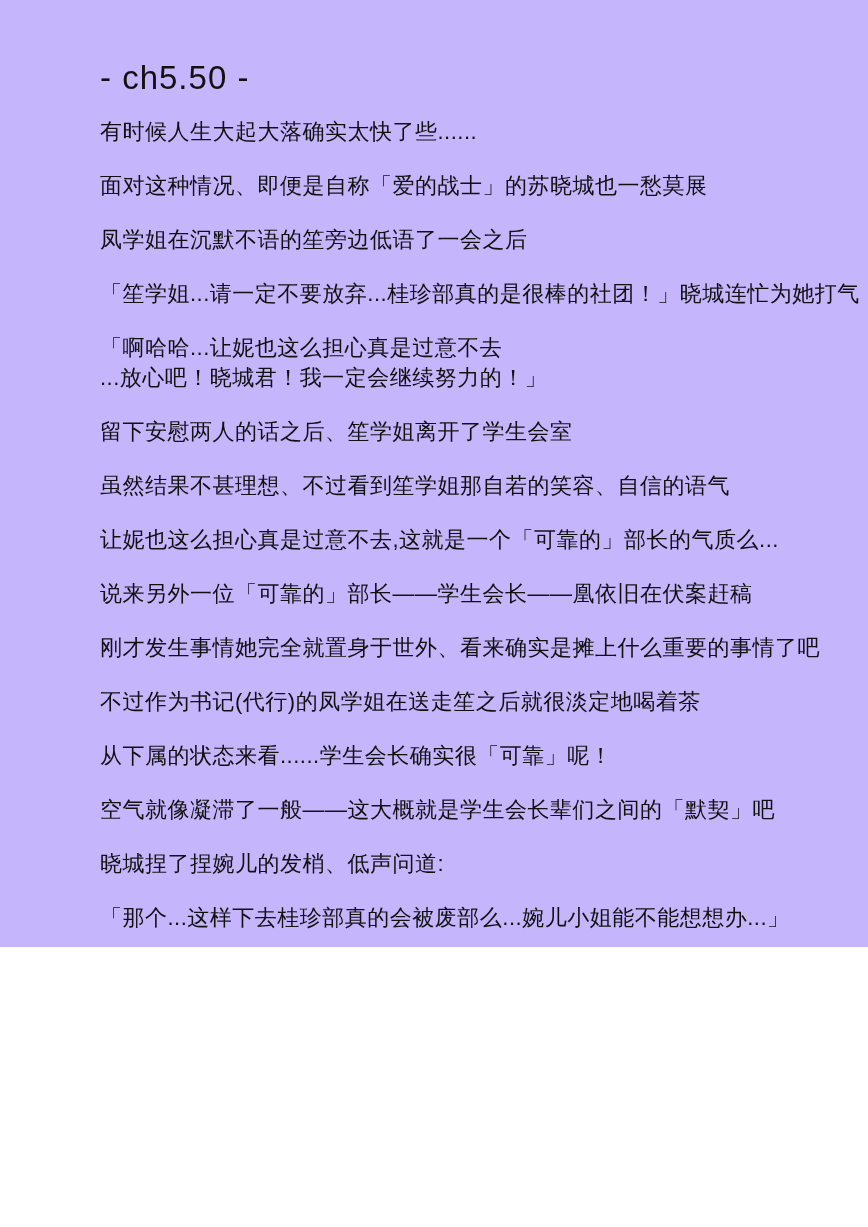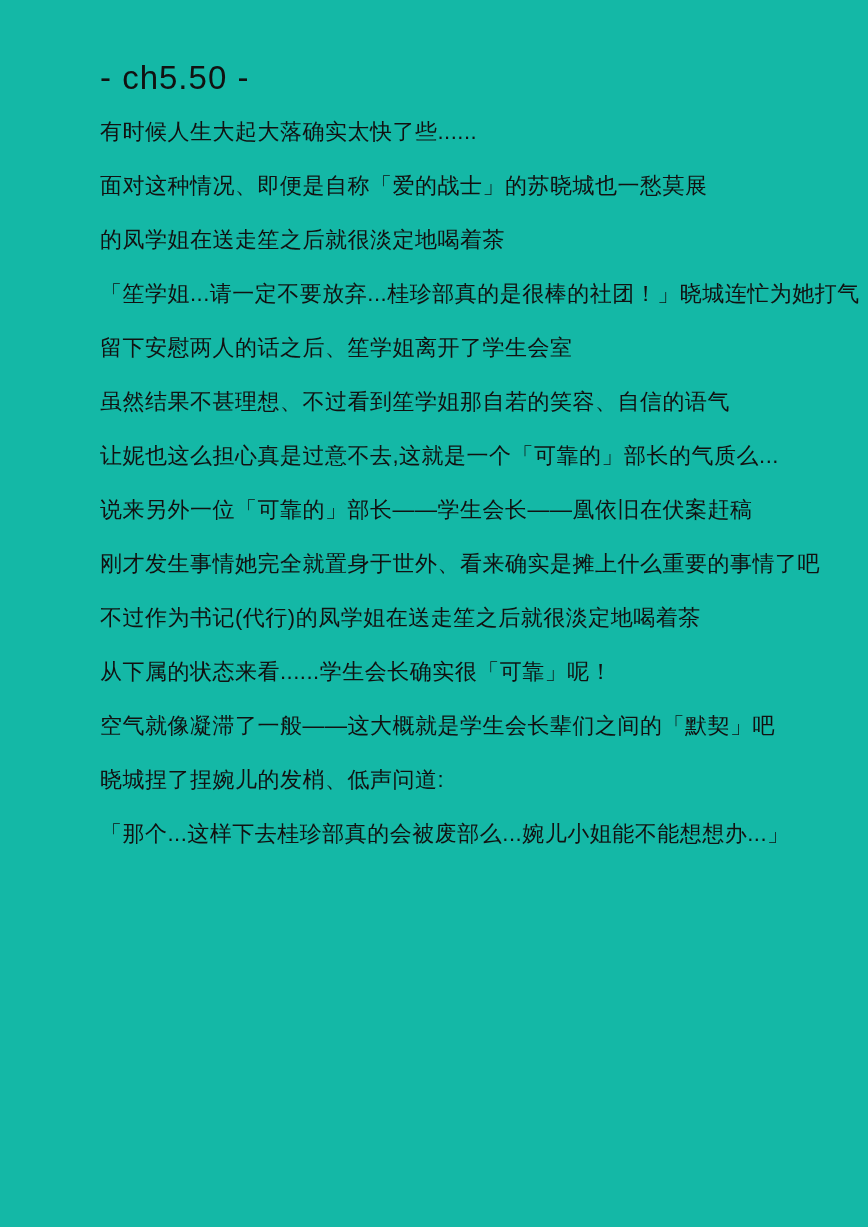--- a/index.html
+++ b/index.html
@@ -3,22 +3,22 @@
 <meta charset="utf-8">
 <style>
   html, body {
     margin: 0;
     padding: 0;
     background: #ffffff;
   }
   .page {
     position: relative;
     width: 868px;
-    height: 1227px;
-    background: #14b8a6;
+    height: 947px;
+    background: #c4b5fd;
     color: #111111;
     font-family: "Liberation Sans", "DejaVu Sans", sans-serif;
     box-sizing: border-box;
     padding: 60px 60px 0 100px;
     overflow: hidden;
   }
   .chapter-title {
     font-size: 33px;
     font-weight: 400;
     line-height: 36px;
@@ -46,24 +46,28 @@
 <div class="page">
   <h1 class="chapter-title">- ch5.50 -</h1>
   <div class="content">
       <p class="paragraph">
         <span class="text-line">有时候人生大起大落确实太快了些......</span>
       </p>
       <p class="paragraph">
         <span class="text-line">面对这种情况、即便是自称「爱的战士」的苏晓城也一愁莫展</span>
       </p>
       <p class="paragraph">
-        <span class="text-line">的凤学姐在送走笙之后就很淡定地喝着茶</span>
+        <span class="text-line">凤学姐在沉默不语的笙旁边低语了一会之后</span>
       </p>
       <p class="paragraph">
         <span class="text-line">「笙学姐...请一定不要放弃...桂珍部真的是很棒的社团！」晓城连忙为她打气</span>
+      </p>
+      <p class="paragraph">
+        <span class="text-line">「啊哈哈...让妮也这么担心真是过意不去</span>
+        <span class="text-line">...放心吧！晓城君！我一定会继续努力的！」</span>
       </p>
       <p class="paragraph">
         <span class="text-line">留下安慰两人的话之后、笙学姐离开了学生会室</span>
       </p>
       <p class="paragraph">
         <span class="text-line">虽然结果不甚理想、不过看到笙学姐那自若的笑容、自信的语气</span>
       </p>
       <p class="paragraph">
         <span class="text-line">让妮也这么担心真是过意不去,这就是一个「可靠的」部长的气质么...</span>
       </p>

